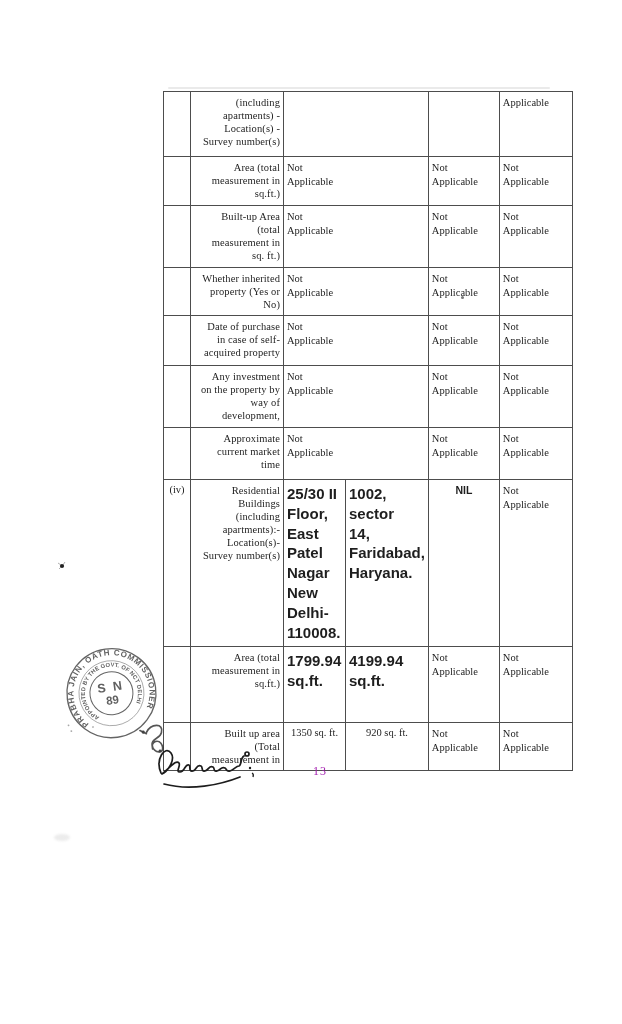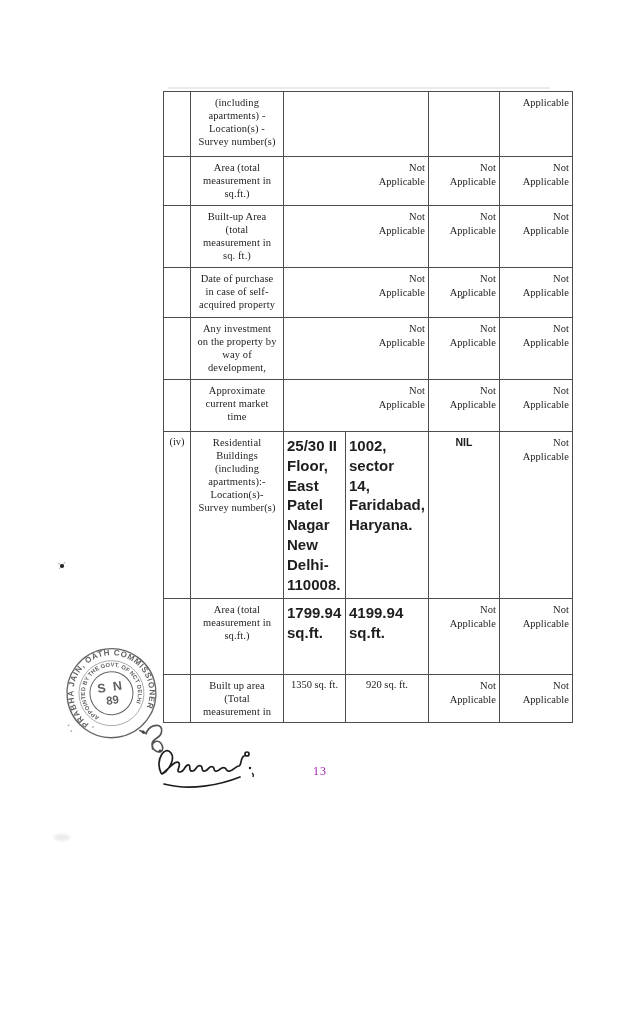--- a/index.html
+++ b/index.html
@@ -8,23 +8,23 @@
 
   
   .scan-shadow{position:absolute;left:168px;top:87px;width:382px;height:2px;
     background:#d8d8d8;opacity:.55;border-radius:2px;}
 
   
   table.aff{position:absolute;left:163px;top:91px;border-collapse:collapse;table-layout:fixed;}
   table.aff td{border:1px solid #4d4d4d;vertical-align:top;color:#1e1e1e;
     white-space:pre-line;padding:4px 3px;}
   td.c-no{text-align:center;font-family:"Liberation Serif",serif;font-size:10.5px;padding:4px 1px;}
-  td.c-label{text-align:center;font-family:"Liberation Serif",serif;font-size:10.5px;
+  td.c-label{text-align:right;font-family:"Liberation Serif",serif;font-size:10.5px;
     line-height:1.24;padding:4px 3px 4px 5px;letter-spacing:.1px;}
-  td.s-na{text-align:right;font-family:"Liberation Serif",serif;font-size:10.5px;line-height:1.3;}
+  td.s-na{text-align:left;font-family:"Liberation Serif",serif;font-size:10.5px;line-height:1.3;}
   td.s-addr{text-align:left;font-family:"Liberation Sans",sans-serif;font-size:15px;
     font-weight:700;line-height:1.32;padding:4px 2px 4px 4px;color:#222;}
   td.s-nil{text-align:center;font-family:"Liberation Sans",sans-serif;font-size:10.5px;font-weight:700;margin-top:36px;}
   td.s-val{text-align:center;font-family:Liberation Serif, serif;font-size:10.5px;}
 
   
   .stamp{position:absolute;left:57px;top:634px;width:112px;height:126px;
     transform:rotate(-8deg);opacity:.85;}
   .stamp text{fill:#454545;}
 
@@ -80,20 +80,32 @@
 Applicable</td>
           <td class="c-val s-na">Not
 Applicable</td>
         </tr>
         <tr style="height: 62px;">
           <td class="c-no"></td>
           <td class="c-label">Built-up Area
 (total
 measurement in
 sq. ft.)</td>
+          <td class="c-val s-na" colspan="2">Not
+Applicable</td>
+          <td class="c-val s-na">Not
+Applicable</td>
+          <td class="c-val s-na">Not
+Applicable</td>
+        </tr>
+        <tr style="height: 48px;">
+          <td class="c-no"></td>
+          <td class="c-label">Whether inherited
+property (Yes or
+No)</td>
           <td class="c-val s-na" colspan="2">Not
 Applicable</td>
           <td class="c-val s-na">Not
 Applicable</td>
           <td class="c-val s-na">Not
 Applicable</td>
         </tr>
         <tr style="height: 50px;">
           <td class="c-no"></td>
           <td class="c-label">Date of purchase

